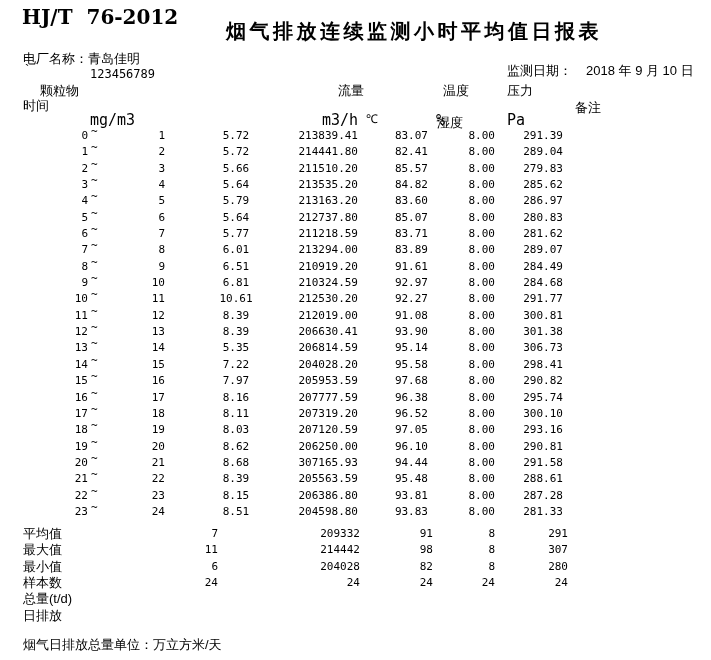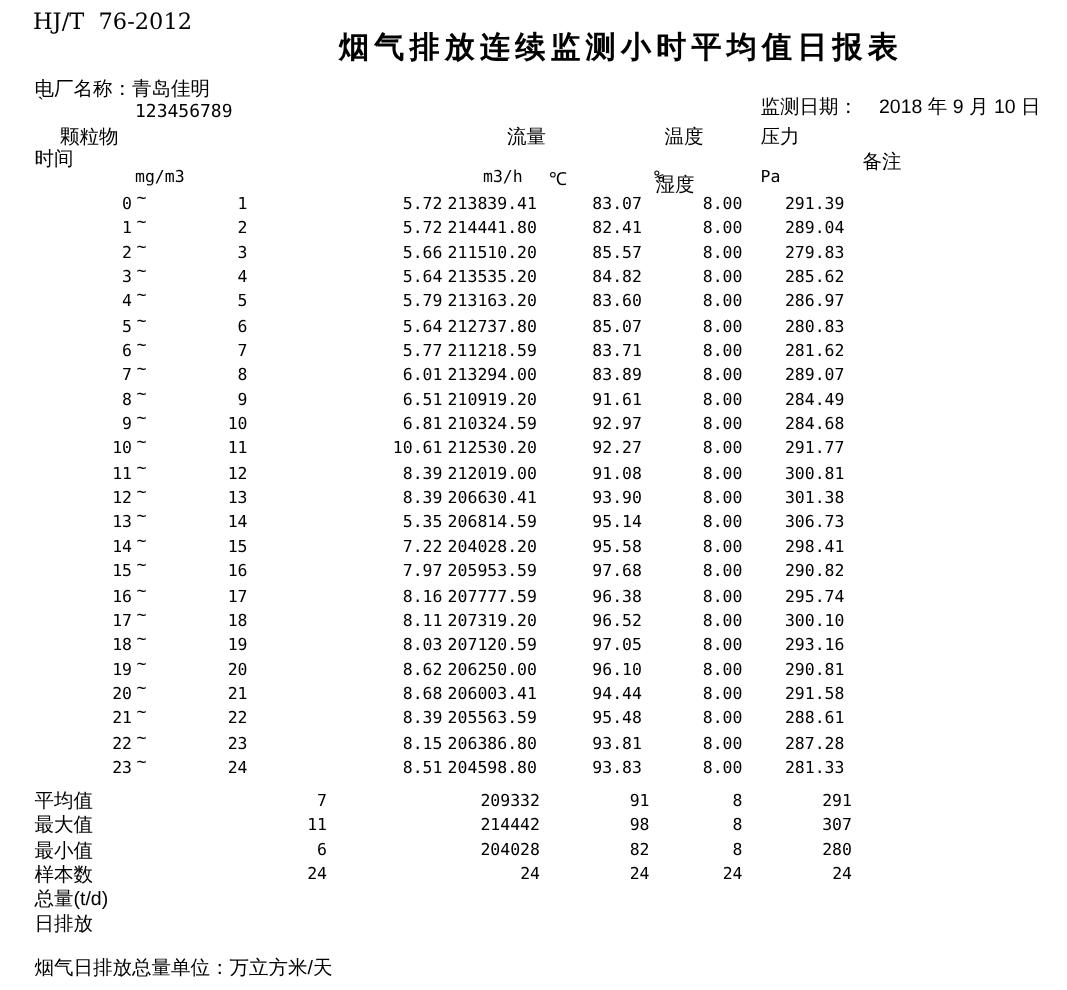--- a/index.html
+++ b/index.html
@@ -1,23 +1,23 @@
 <!DOCTYPE html>
 <html><head>
 <meta charset="utf-8">
 <style>
   html,body{margin:0;padding:0;background:#fff;}
   body{width:711px;height:660px;color:#000;font-family:"Liberation Sans",sans-serif;}
   .page{position:relative;width:711px;height:660px;background:#ffffff;overflow:hidden;}
   .abs{position:absolute;white-space:pre;}
   .num{font-family:"DejaVu Sans Mono","Liberation Mono",monospace;}
-  .std{left:22px;top:5px;font-size:15px;font-weight:normal;font-family:"DejaVu Serif","Liberation Serif",serif;}
+  .std{left:22px;top:5px;font-size:20px;font-weight:bold;font-family:"DejaVu Serif","Liberation Serif",serif;}
   .title{left:226px;top:18px;font-size:20px;font-weight:bold;letter-spacing:3.5px;}
   .zh{font-size:13px;}
-  .unit{font-size:11px;}
+  .unit{font-size:15px;}
   .plant{left:23px;top:50px;}
   .tick{left:25px;top:62px;font-size:13px;}
   .code{left:90px;top:67px;font-size:12px;}
   .daterow{left:507px;top:62px;}
   .daterow .gap{display:inline-block;width:14px;}
   .h-pm{left:40px;top:82px;}
   .h-flow{left:338px;top:82px;}
   .h-temp{left:405px;top:82px;margin-left:38px;}
   .h-hum{left:437px;top:82px;margin-top:32px;}
   .h-press{left:507px;top:82px;}
@@ -29,21 +29,21 @@
   .u-hum{left:436px;top:111px;}
   .u-press{left:507px;top:111px;}
   #rows{position:absolute;left:0;top:128px;width:711px;}
   #summary{position:absolute;left:0;top:526px;width:711px;}
   .trow{position:relative;height:16.35px;}
   .c{position:absolute;top:0;height:16.35px;line-height:16.35px;text-align:right;
      font-size:11px;font-family:"DejaVu Sans Mono","Liberation Mono",monospace;}
   .h1{left:48px;width:40px;}
   .tld{left:91px;width:14px;text-align:left;top:-4px;}
   .h2{left:125px;width:40px;}
-  .pm{left:225px;width:70px;}
+  .pm{left:201px;width:70px;text-align:center;}
   .flow{left:268px;width:90px;}
   .temp{left:368px;width:60px;}
   .hum{left:435px;width:60px;}
   .press{left:503px;width:60px;}
   .slabel{left:23px;width:90px;text-align:left;font-size:13px;font-family:"Liberation Sans",sans-serif;}
   .s-pm{left:148px;width:70px;}
   .s-flow{left:270px;width:90px;}
   .s-temp{left:373px;width:60px;}
   .s-hum{left:435px;width:60px;}
   .s-press{left:508px;width:60px;}
@@ -274,21 +274,21 @@
         <span class="c flow">206250.00</span>
         <span class="c temp">96.10</span>
         <span class="c hum">8.00</span>
         <span class="c press">290.81</span>
       </div>
       <div class="trow">
         <span class="c h1">20</span>
         <span class="c tld">~</span>
         <span class="c h2">21</span>
         <span class="c pm">8.68</span>
-        <span class="c flow">206003.41</span>
+        <span class="c flow">307165.93</span>
         <span class="c temp">94.44</span>
         <span class="c hum">8.00</span>
         <span class="c press">291.58</span>
       </div>
       <div class="trow">
         <span class="c h1">21</span>
         <span class="c tld">~</span>
         <span class="c h2">22</span>
         <span class="c pm">8.39</span>
         <span class="c flow">205563.59</span>

